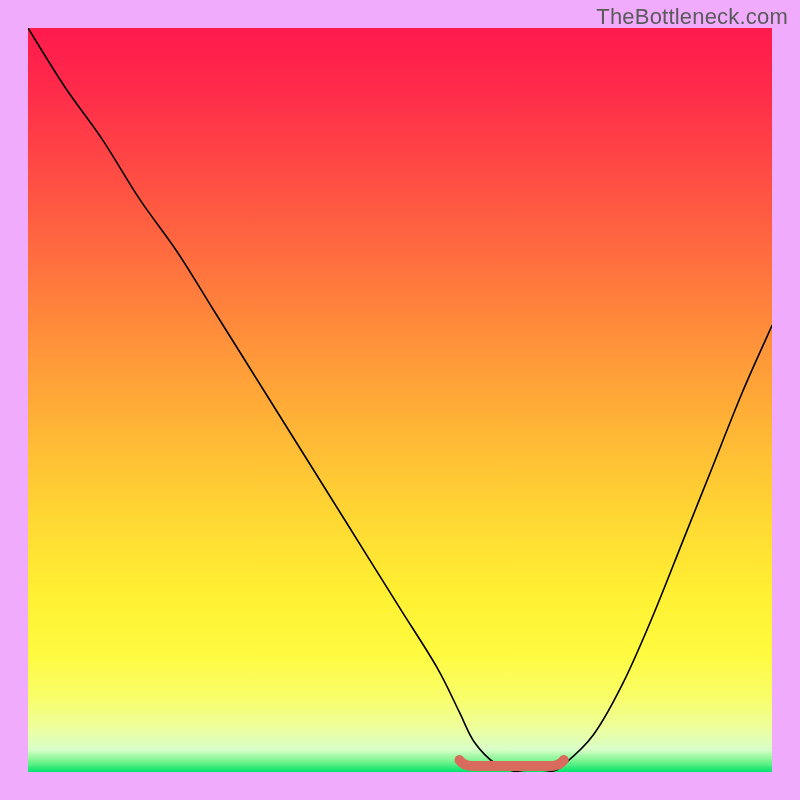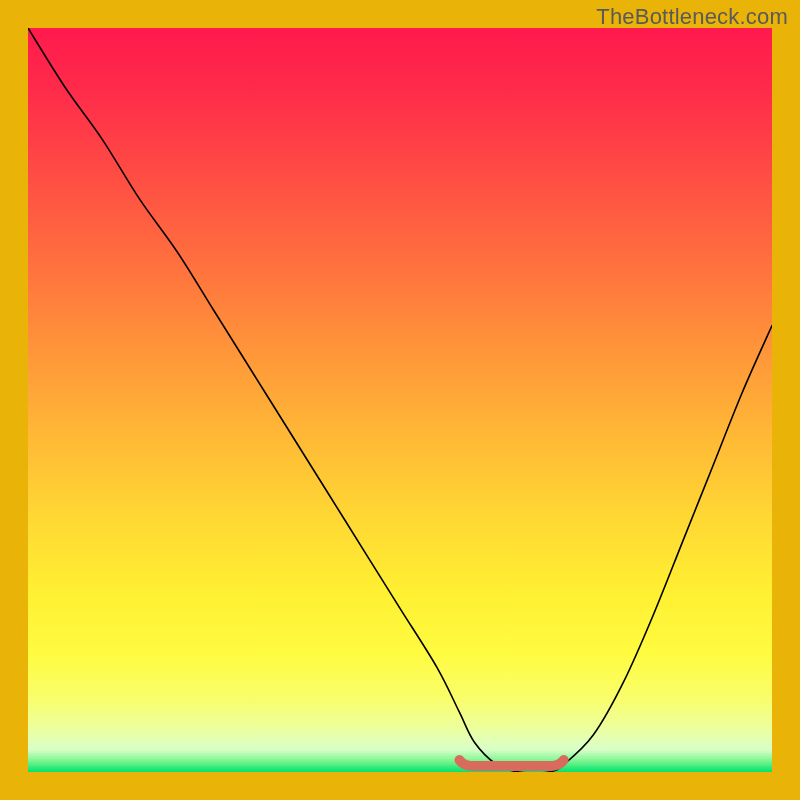--- a/index.html
+++ b/index.html
@@ -8,21 +8,21 @@
     width: 800px;
     height: 800px;
     overflow: hidden;
     background: #000;
     font-family: Arial, Helvetica, sans-serif;
   }
   .frame {
     position: relative;
     width: 800px;
     height: 800px;
-    background: #eab308;
+    background: #f0abfc;
   }
   .watermark {
     position: absolute;
     top: 4px;
     right: 12px;
     color: #5a5a5a;
     font-size: 22px;
     font-weight: 400;
     letter-spacing: 0.2px;
     z-index: 10;

